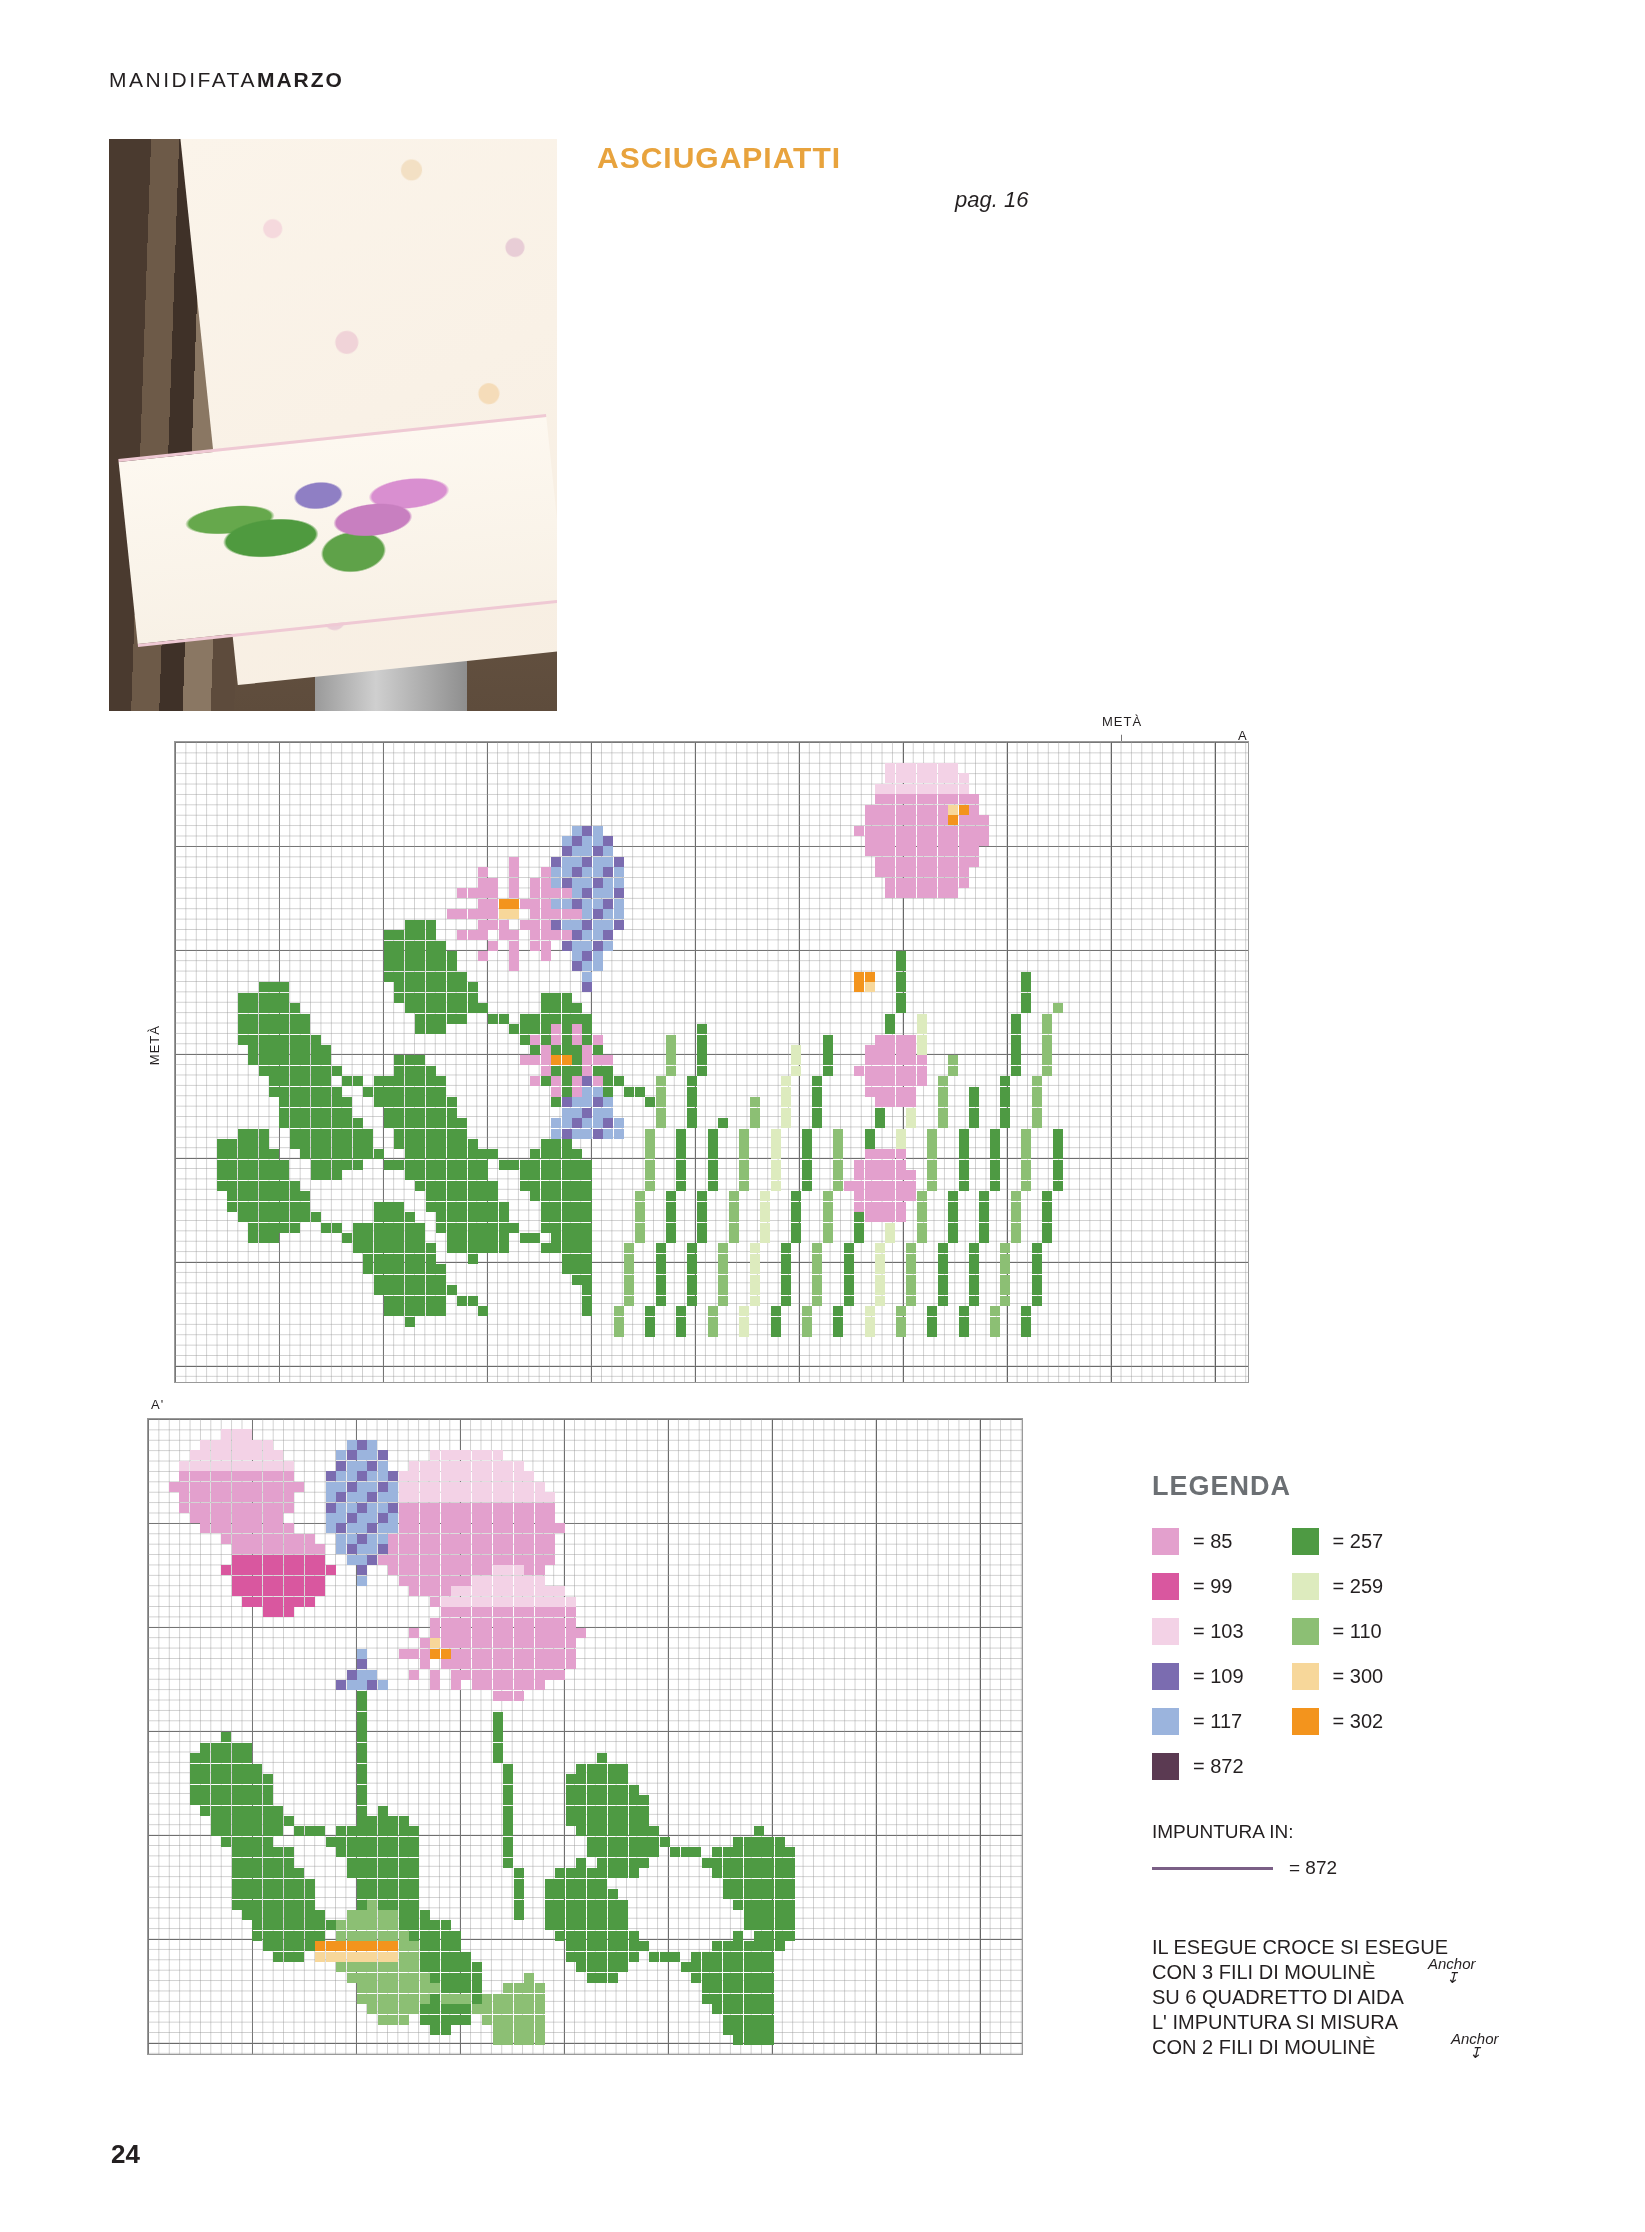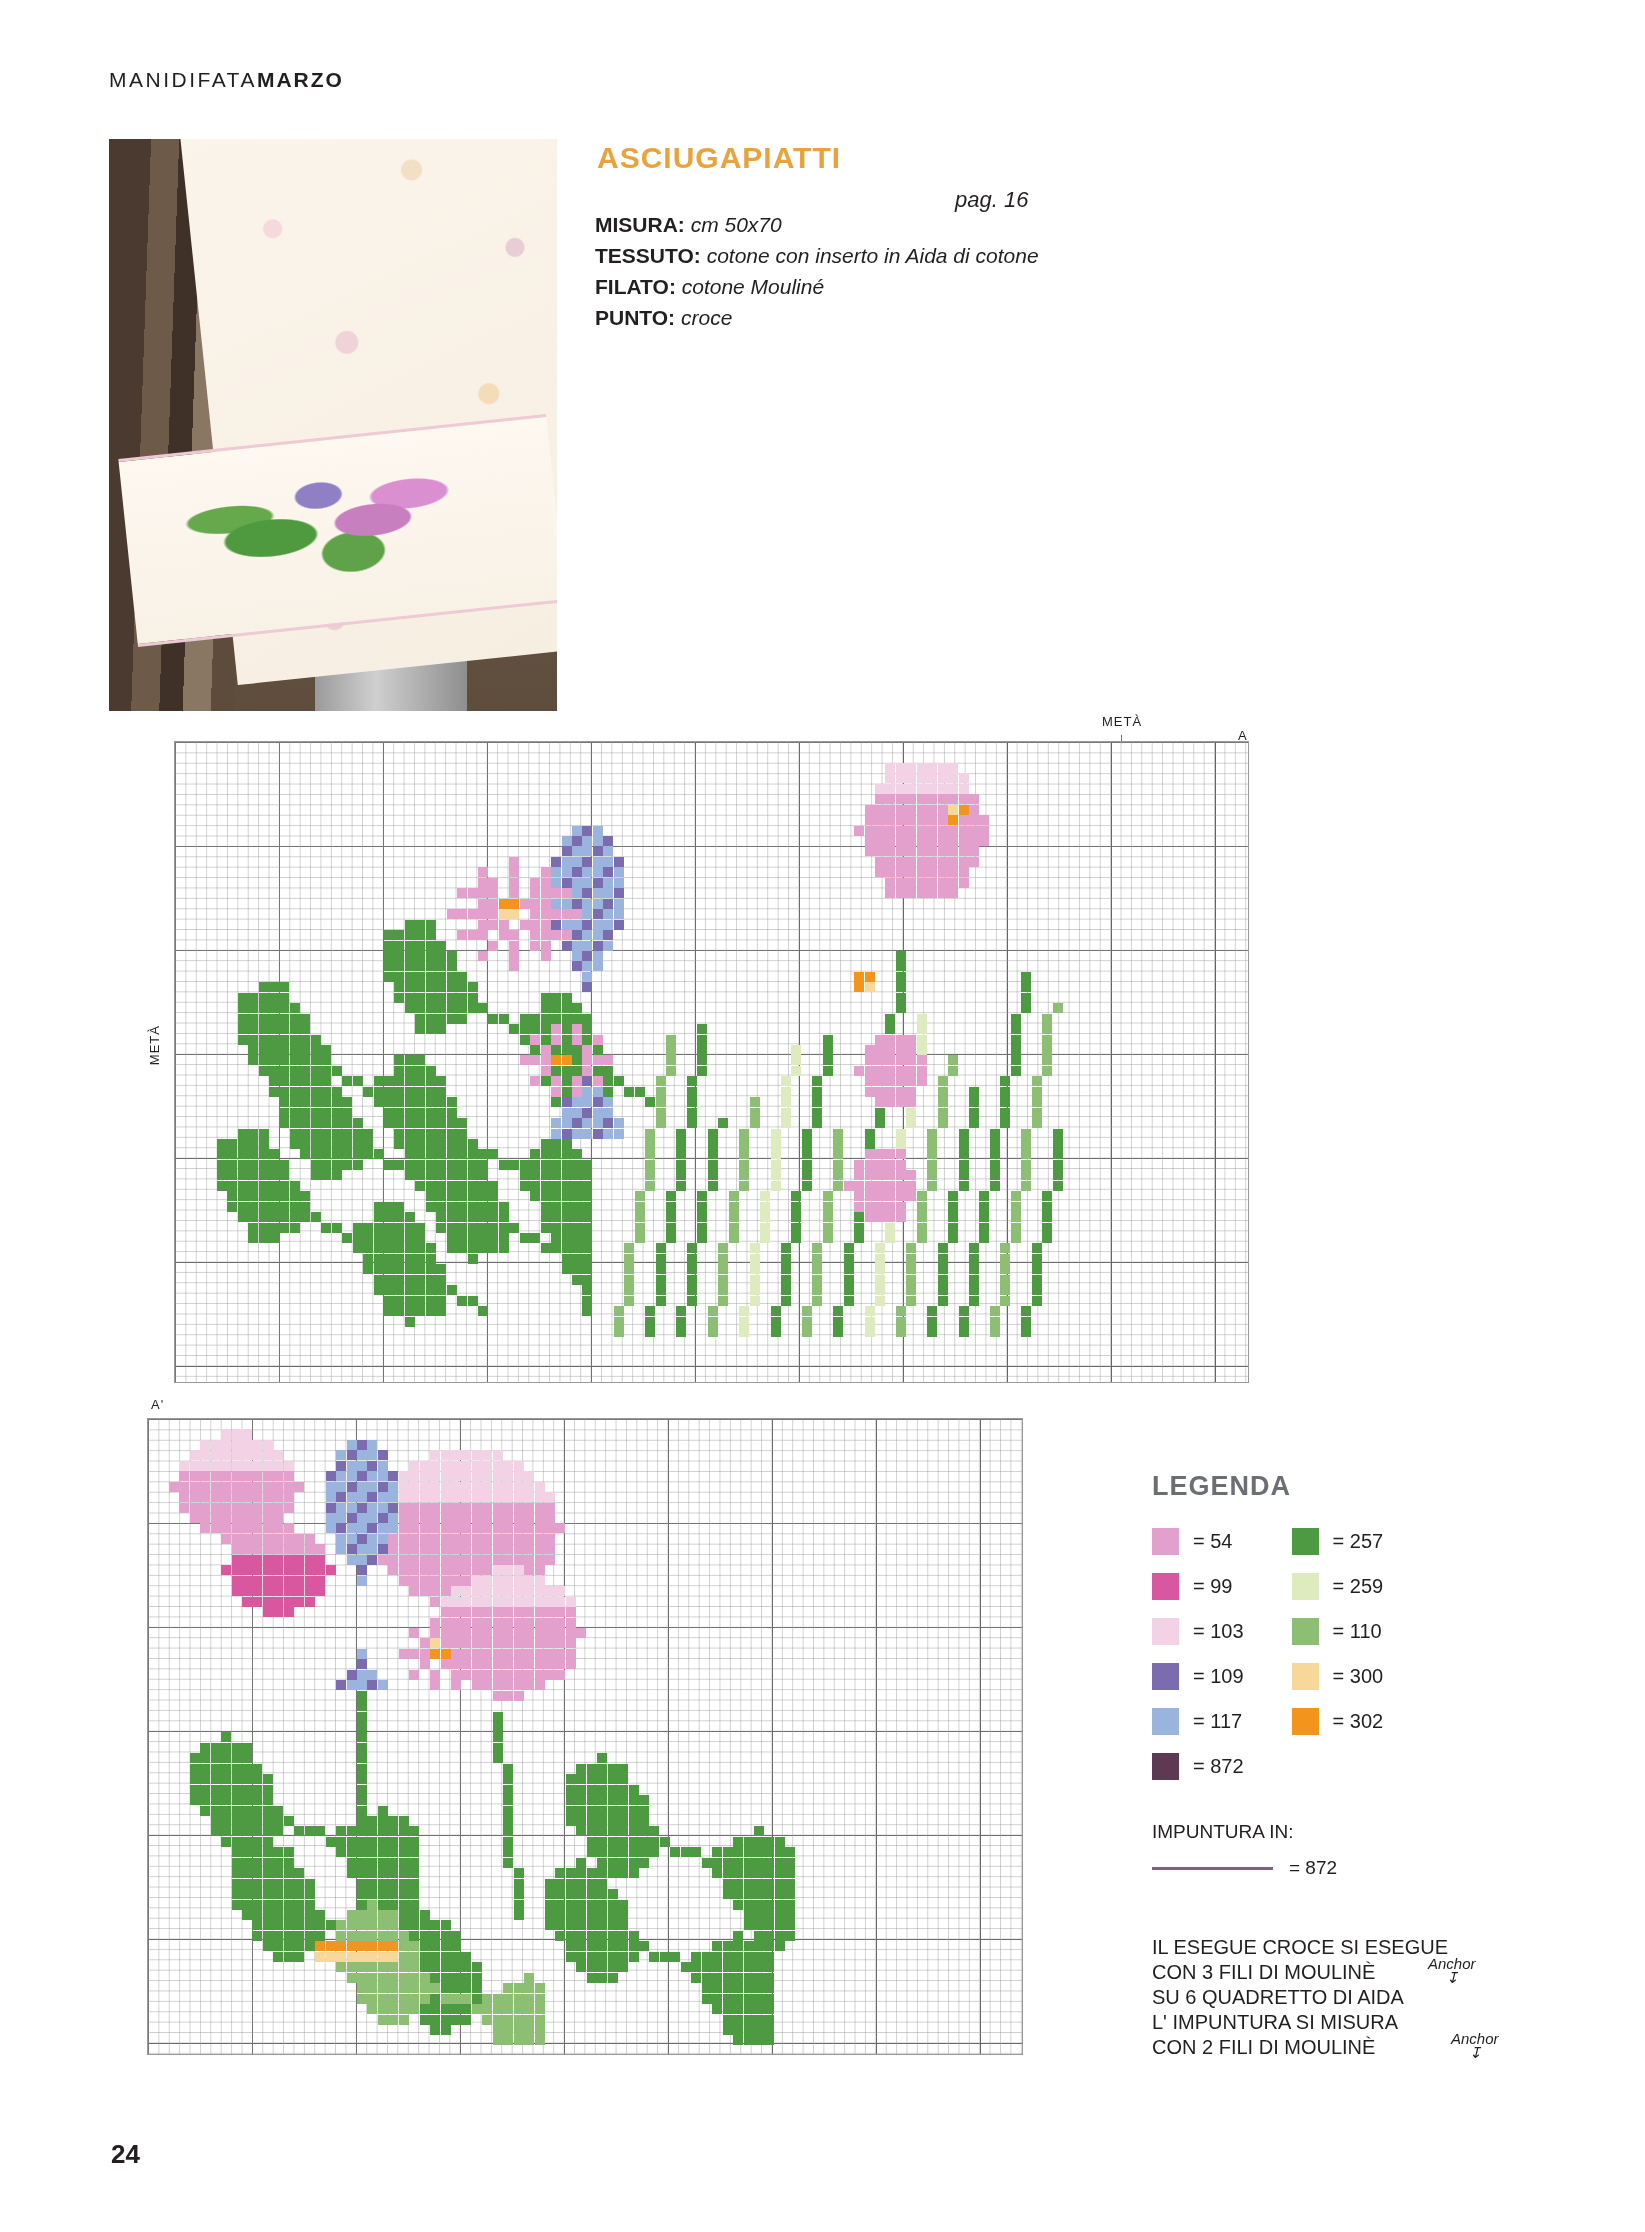--- a/index.html
+++ b/index.html
@@ -183,38 +183,20 @@
     <div class="wood"></div>
     <div class="pot"></div>
     <div class="cloth"></div>
     <div class="band"></div>
     <div class="embro"></div>
   </div>
 
   <div class="title">ASCIUGAPIATTI</div>
   <div class="pagref">pag. 16</div>
 
-  <div class="specs">
-    <div>
-      <b>MISURA:</b>
-      <i>cm 50x70</i>
-    </div>
-    <div>
-      <b>TESSUTO:</b>
-      <i>cotone con inserto in Aida di cotone</i>
-    </div>
-    <div>
-      <b>FILATO:</b>
-      <i>cotone Mouliné</i>
-    </div>
-    <div>
-      <b>PUNTO:</b>
-      <i>croce</i>
-    </div>
-  </div>
 
   <div class="mark arrow-d" style="left:1102px; top:714px;">METÀ</div>
   <div class="mark vert" style="left:147px; top:1025px;">METÀ</div>
   <div class="mark" style="left:1238px; top:728px;">A</div>
   <div class="mark" style="left:1238px; top:1359px;">B</div>
   <div class="mark" style="left:151px; top:1397px;">A'</div>
   <div class="mark" style="left:151px; top:2032px;">B'</div>
 
   <div class="chart-top">
     <div class="gridbg"></div>
@@ -3068,21 +3050,21 @@
         <i style="left: 240px; top: 533px; background: rgb(247, 215, 154);"></i>
       </div>
   </div>
 
   <div class="legend">
     <h2>LEGENDA</h2>
     <div class="legend-cols">
       <div class="legend-col" id="legend-col-left">
           <div class="legend-row">
             <span class="swatch" style="background: rgb(227, 160, 205);"></span>
-            <span class="lab">= 54</span>
+            <span class="lab">= 85</span>
           </div>
           <div class="legend-row">
             <span class="swatch" style="background: rgb(217, 87, 159);"></span>
             <span class="lab">= 99</span>
           </div>
           <div class="legend-row">
             <span class="swatch" style="background: rgb(243, 210, 230);"></span>
             <span class="lab">= 103</span>
           </div>
           <div class="legend-row">

